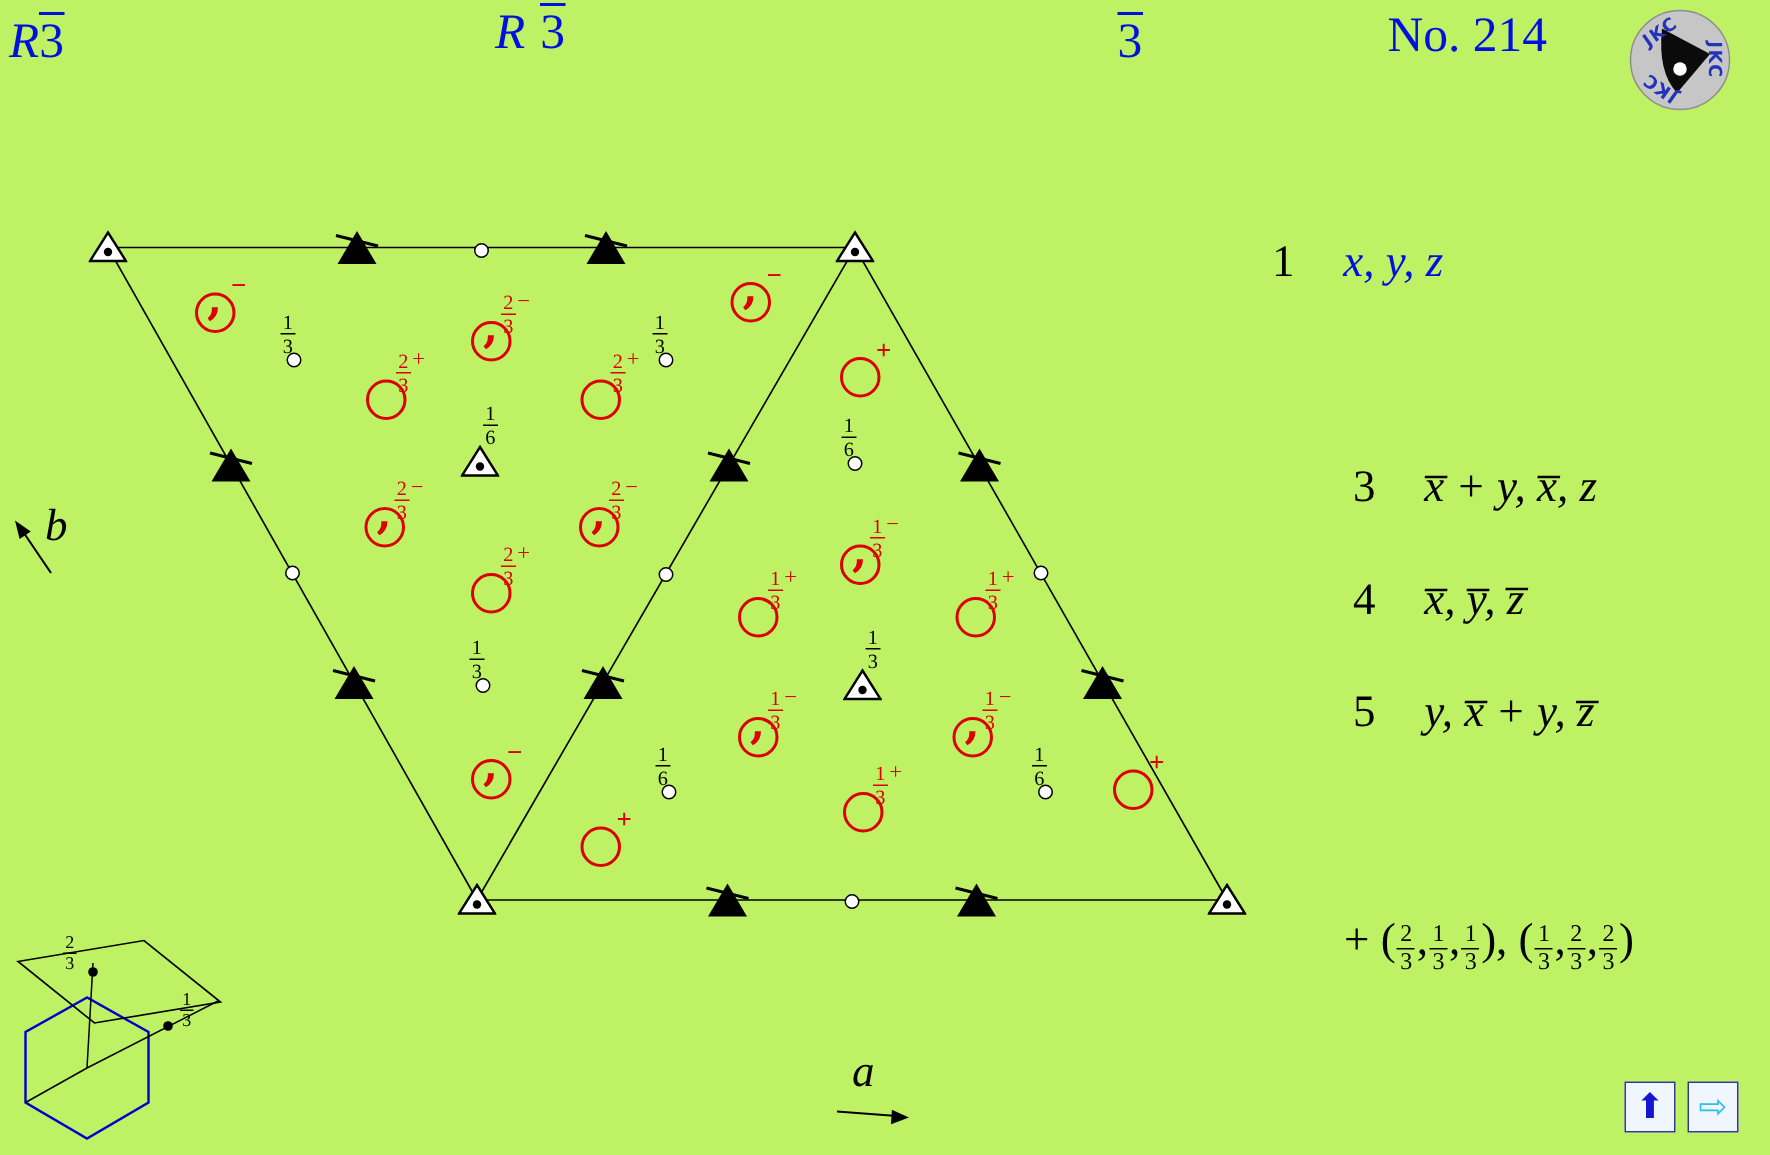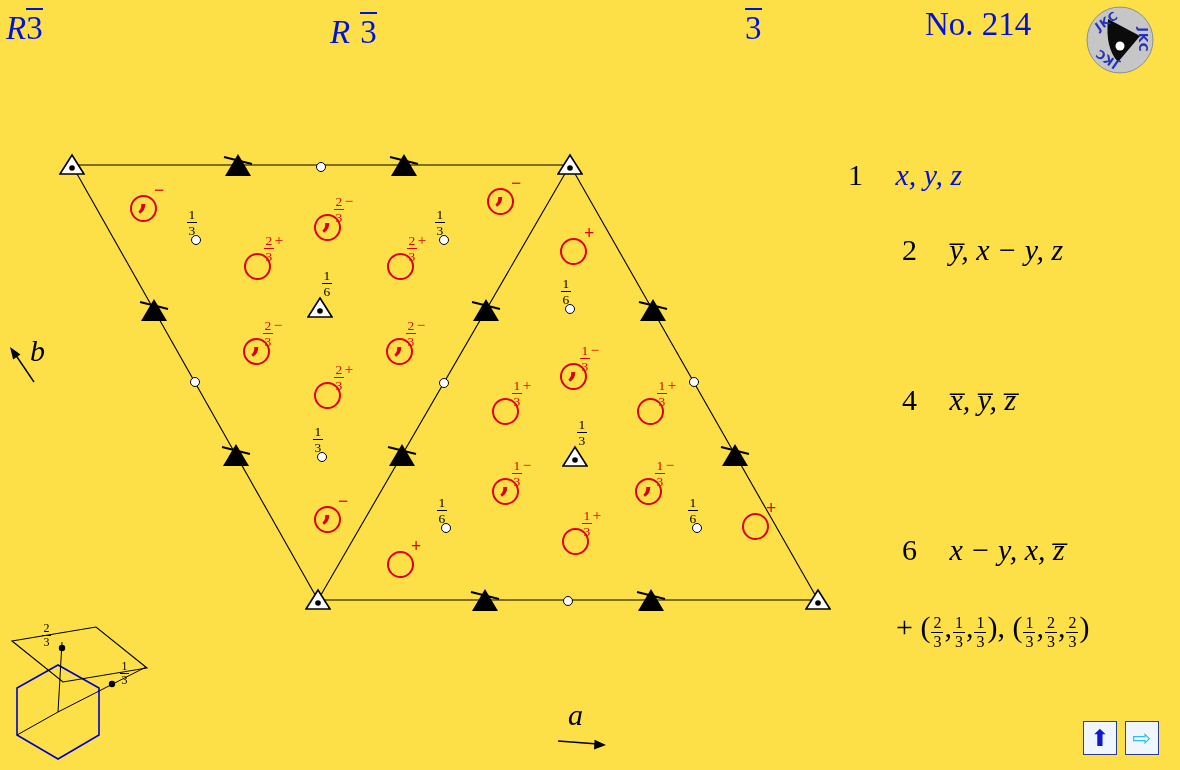--- a/index.html
+++ b/index.html
@@ -1,16 +1,16 @@
 <!DOCTYPE html>
 <html><head>
 <meta charset="utf-8">
 <style>
   html,body{margin:0;padding:0;background:#fff;}
-  .stage{position:relative;width:1180px;height:770px;background:#fde047;overflow:hidden;
+  .stage{position:relative;width:1180px;height:770px;background:#bef264;overflow:hidden;
          font-family:"Liberation Serif",serif;color:#000;}
   .abs{position:absolute;}
 
   
   .hdr{color:#0010dd;font-size:33px;line-height:1;}
   .hdr .it{font-style:italic;}
   .hdr .ovl{display:inline-block;border-top:2.2px solid currentColor;padding-top:1px;line-height:1.05;}
   .hdr .sp{margin-left:10px;}
   .hdr-no{font-style:normal;}
 
@@ -62,21 +62,21 @@
   .next-ic{color:#2ec0ea;}
 </style>
 </head>
 <body>
 
 <div class="stage">
 
   <div class="hdr abs" style="left:6px;top:8px">
     <span class="it">R</span><span class="ovl">3</span>
   </div>
-  <div class="hdr abs" style="left:330px;top:12px">
+  <div class="hdr abs" style="left:330px;top:2px">
     <span class="it">R</span><span class="ovl sp">3</span>
   </div>
   <div class="hdr abs" style="left:745px;top:8px">
     <span class="ovl">3</span>
   </div>
   <div class="hdr hdr-no abs" style="left:925px;top:8px">
     <span>No. 214</span>
   </div>
 
   <div class="logo abs" style="left:1086px;top:6px">
@@ -381,31 +381,31 @@
     <span>b</span>
   </div>
   <div class="axis-label abs" style="left:568px;top:700px">
     <span>a</span>
   </div>
 
   <div class="op-row abs" style="left:848px;top:160px">
     <span class="op-num">1</span>
     <span class="op-expr hl">x, y, z</span>
   </div>
-  <div class="op-row abs" style="left:902px;top:235px">
-    <span class="op-num">2</span>
-    <span class="op-expr">y̅, x − y, z</span>
+  <div class="op-row abs" style="left:902px;top:310px">
+    <span class="op-num">3</span>
+    <span class="op-expr">x̅ + y, x̅, z</span>
   </div>
   <div class="op-row abs" style="left:902px;top:385px">
     <span class="op-num">4</span>
     <span class="op-expr">x̅, y̅, z̅</span>
   </div>
-  <div class="op-row abs" style="left:902px;top:535px">
-    <span class="op-num">6</span>
-    <span class="op-expr">x − y, x, z̅</span>
+  <div class="op-row abs" style="left:902px;top:460px">
+    <span class="op-num">5</span>
+    <span class="op-expr">y, x̅ + y, z̅</span>
   </div>
 
   <div class="plus-row abs" style="left:896px;top:612px">
     <span>+ (</span><span class="bfrac"><span class="fn">2</span><span class="fd">3</span></span><span>,</span><span class="bfrac"><span class="fn">1</span><span class="fd">3</span></span><span>,</span><span class="bfrac"><span class="fn">1</span><span class="fd">3</span></span><span>), (</span><span class="bfrac"><span class="fn">1</span><span class="fd">3</span></span><span>,</span><span class="bfrac"><span class="fn">2</span><span class="fd">3</span></span><span>,</span><span class="bfrac"><span class="fn">2</span><span class="fd">3</span></span><span>)</span>
   </div>
 
   <div class="navwrap abs" style="left:1083px;top:721px">
     <div class="navbtn">
       <span class="up-ic">⬆</span>
     </div>

